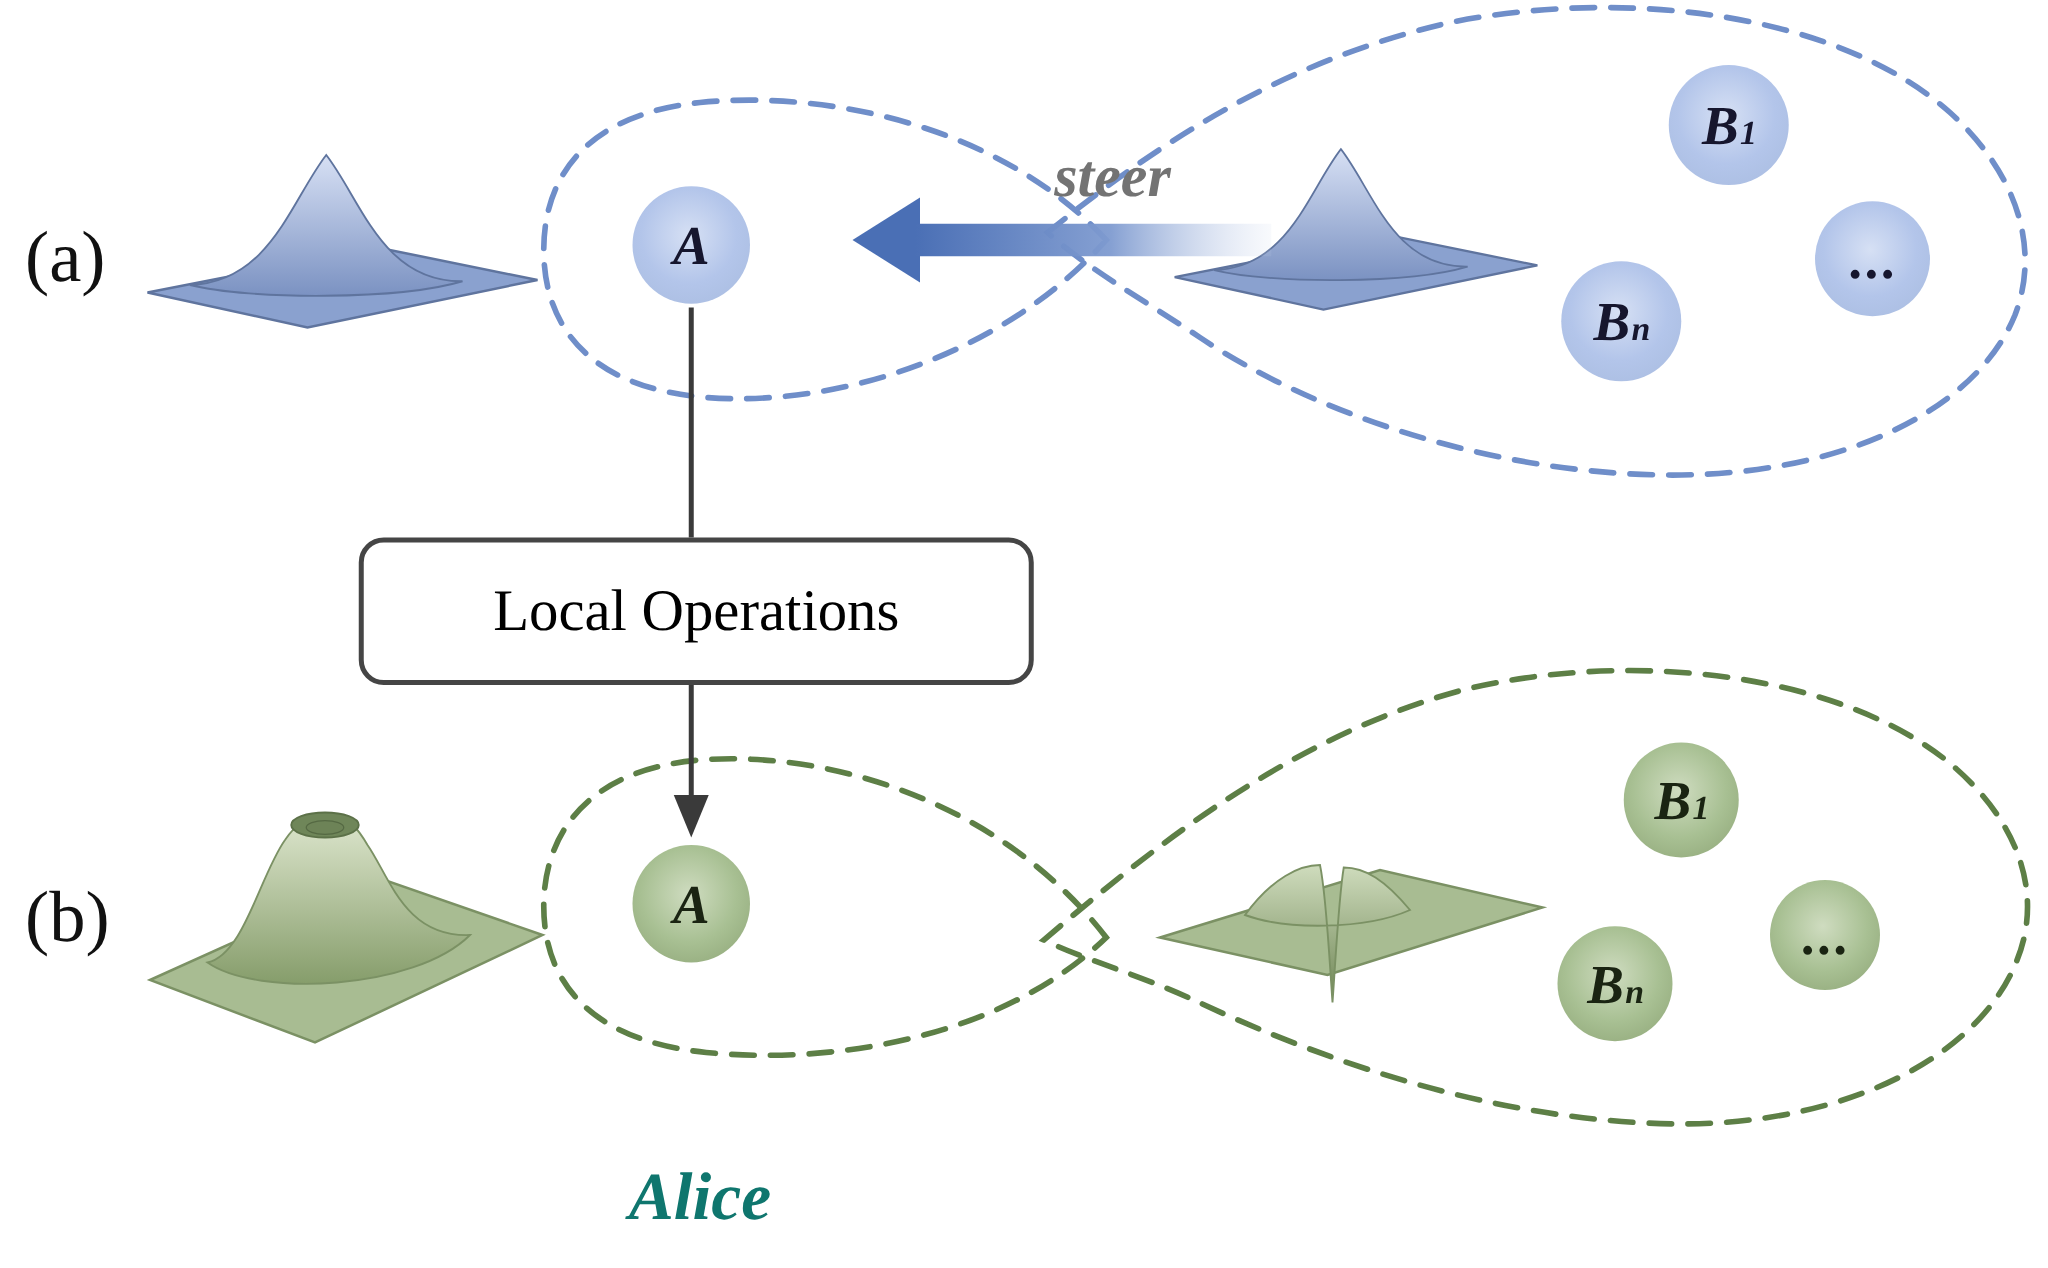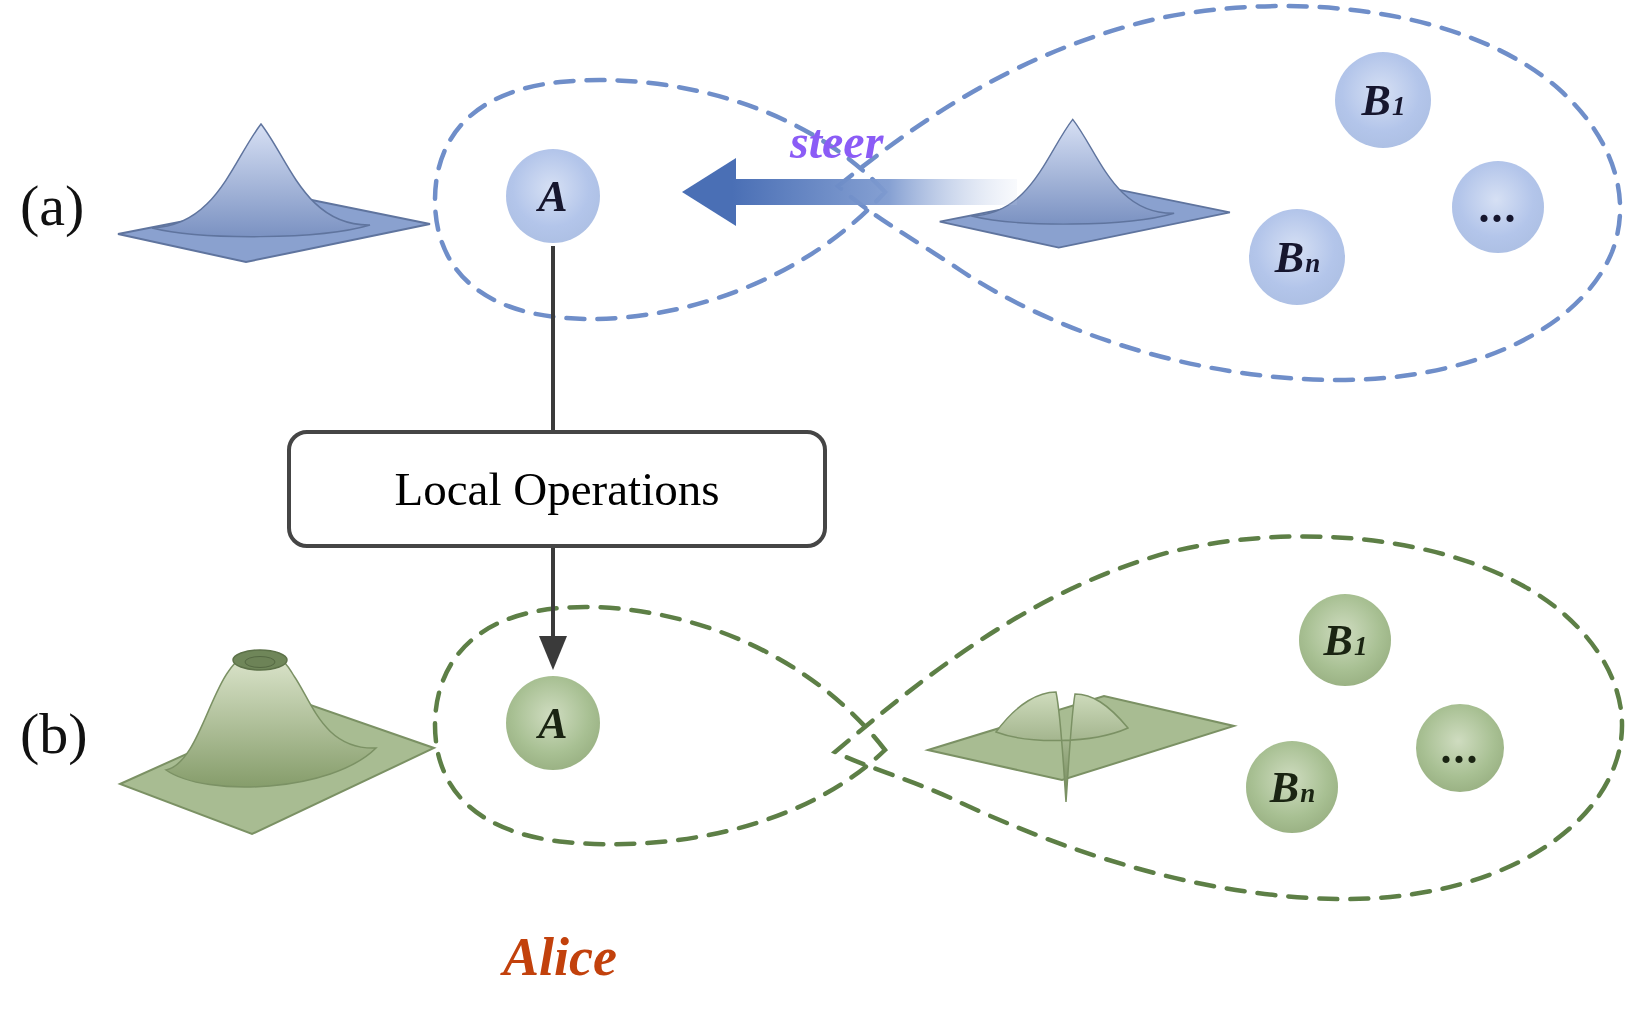--- a/index.html
+++ b/index.html
@@ -25,32 +25,32 @@
   .node.blue{
     background:radial-gradient(circle at 48% 42%, #d6e0f4 0%, #b3c5ea 52%, rgba(163,184,224,0.9) 80%, rgba(163,184,224,0) 100%);
     color:#16162e;
   }
   .node.green{
     background:radial-gradient(circle at 48% 42%, #cfdcc0 0%, #a8c093 52%, rgba(140,166,115,0.9) 80%, rgba(140,166,115,0) 100%);
     color:#1a2412;
   }
   .node.dots{font-style:normal;letter-spacing:2px;}
   .steer-label{
-    font-size:48px;font-weight:bold;font-style:italic;color:#8b5cf6;
-    font-family:"Liberation Serif",serif;
+    font-size:48px;font-weight:bold;font-style:italic;color:#737373;
+    text-align:center;font-family:"Liberation Serif",serif;
   }
   .op-box{
     position:absolute;left:287px;top:430px;width:540px;height:118px;
     border:4px solid #454545;border-radius:20px;background:#ffffff;
     display:flex;align-items:center;justify-content:center;
     font-size:47px;color:#000;box-sizing:border-box;
     font-family:"Liberation Serif",serif;
   }
   .person-label{
-    font-size:54px;font-style:italic;font-weight:600;color:#c2410c;
+    font-size:54px;font-style:italic;font-weight:600;color:#0f766e;
     text-align:center;font-family:"Liberation Serif",serif;
   }
 </style>
 </head>
 <body>
 
 <div class="canvas">
 
   <svg class="layer" width="1638" height="1014" viewBox="0 0 1638 1014">
     <defs>

